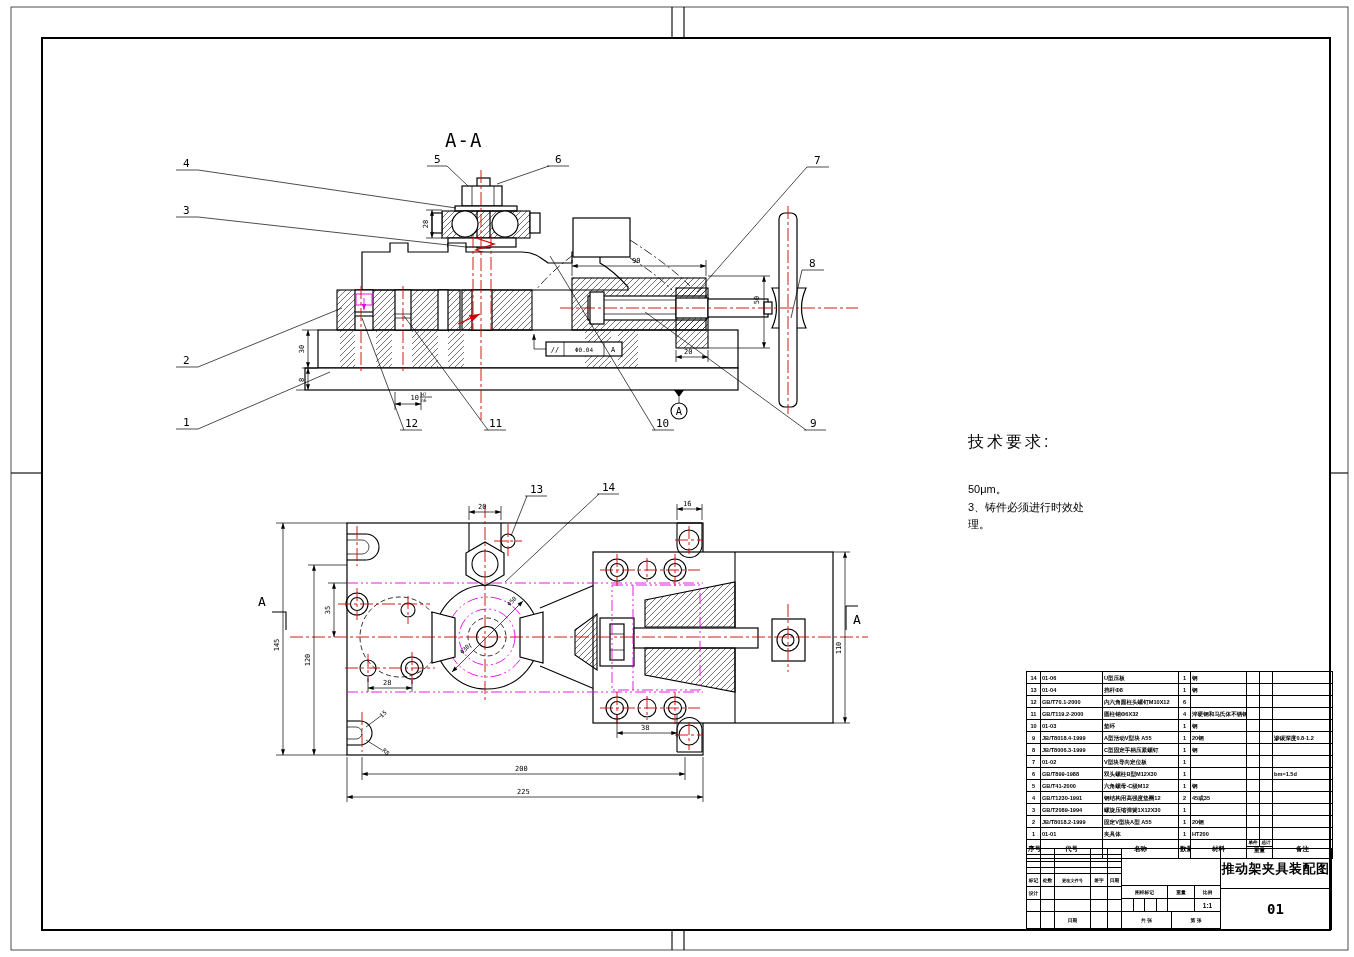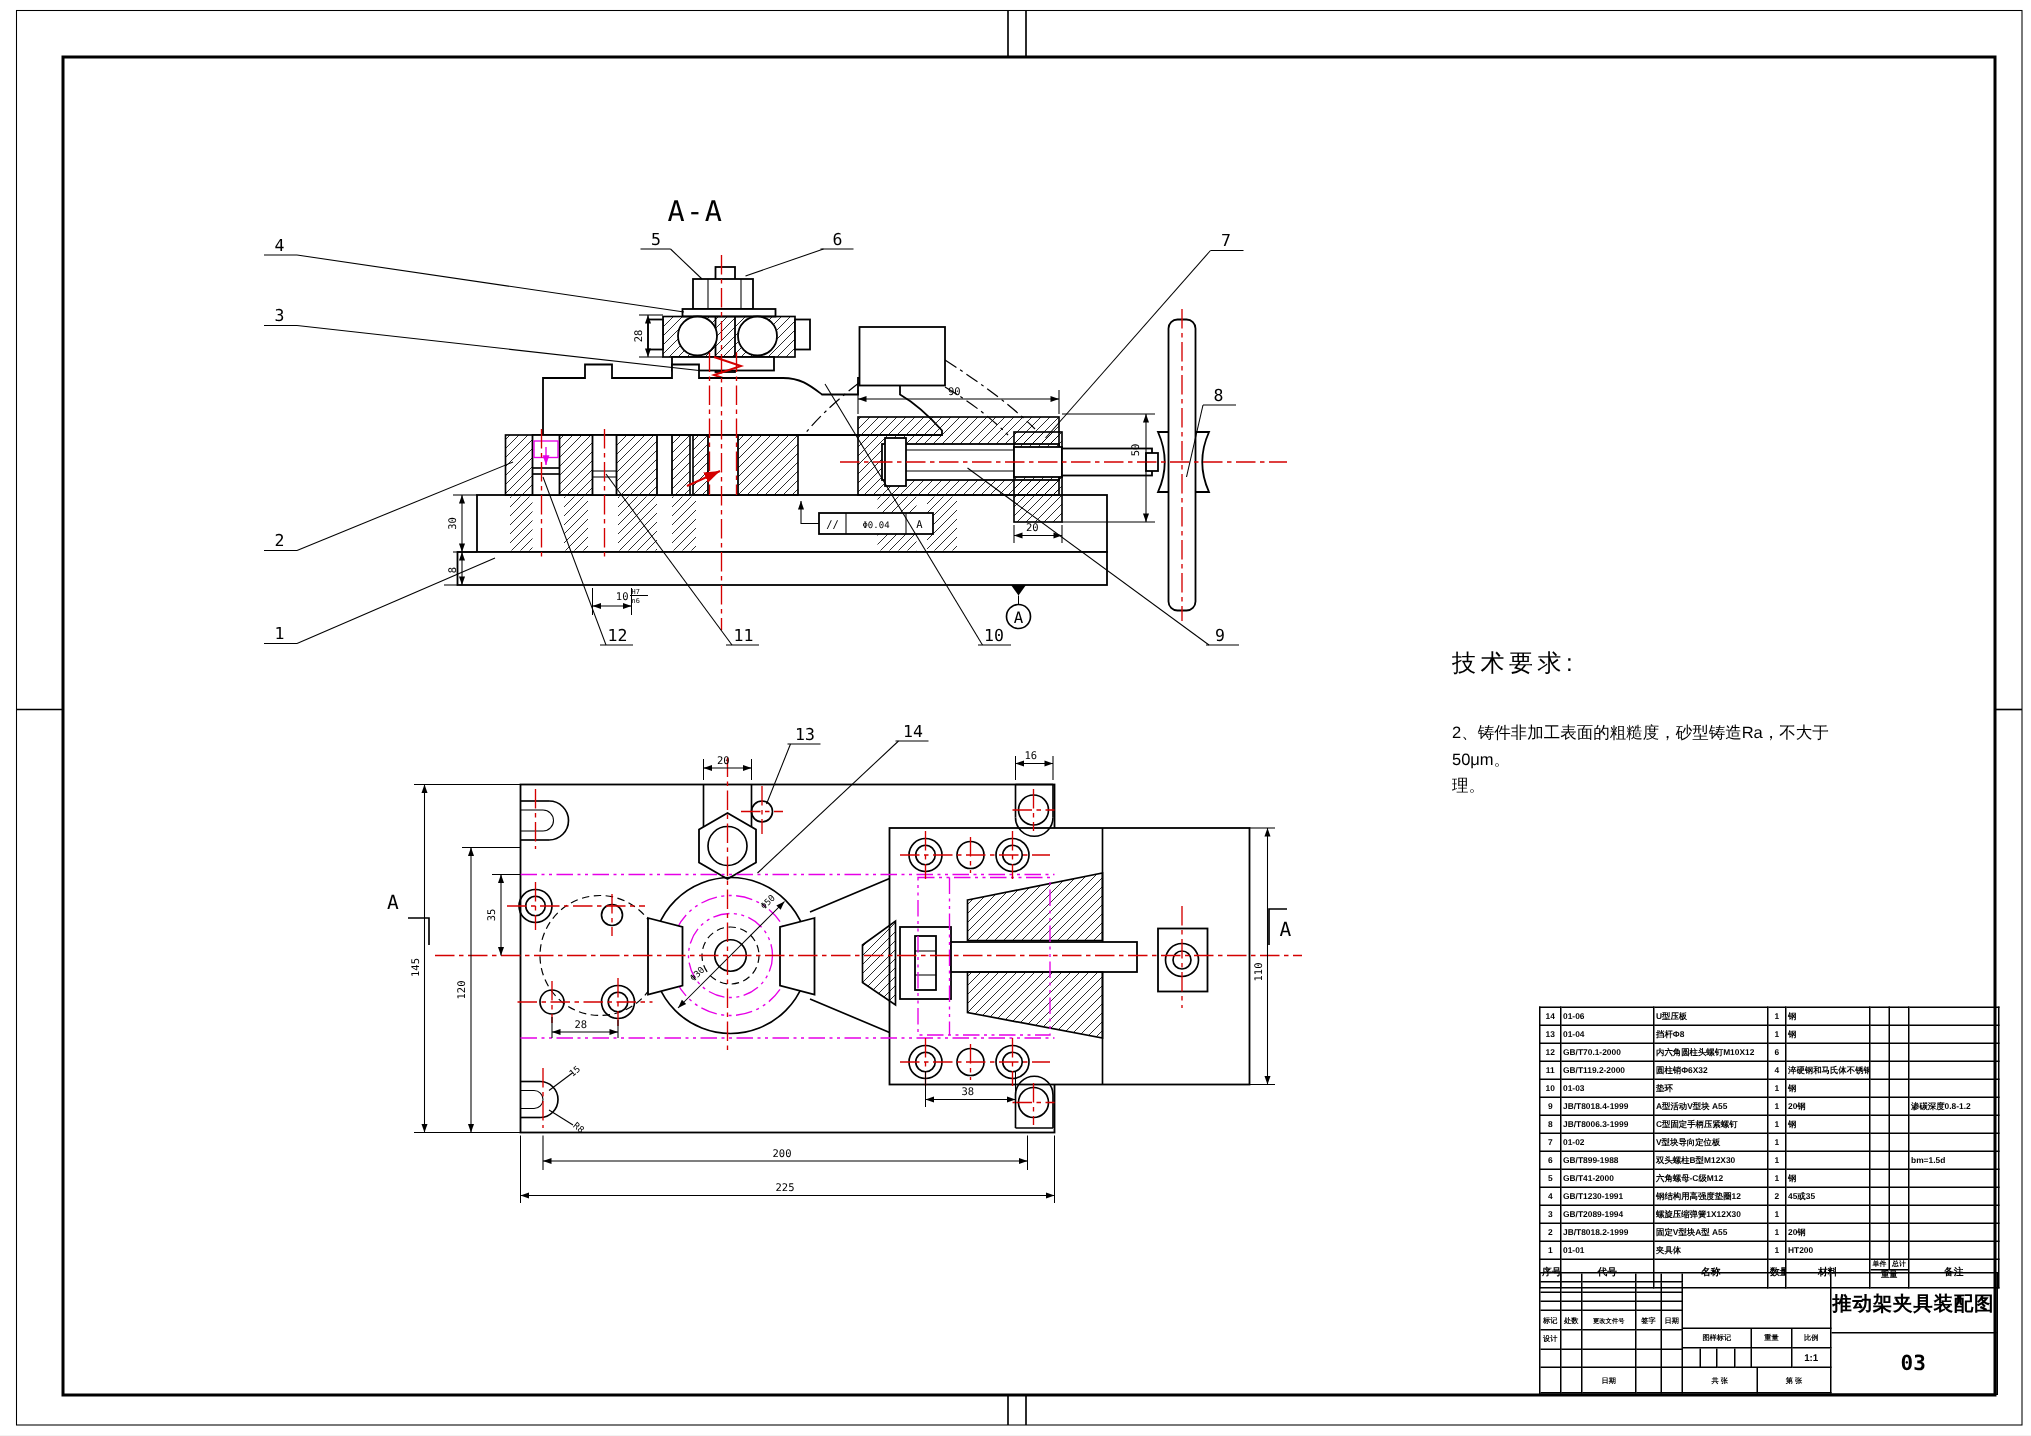--- a/index.html
+++ b/index.html
@@ -431,22 +431,22 @@
     <line x1="527" y1="496" x2="511" y2="536" class="thin"></line>
     <line x1="597" y1="494" x2="619" y2="494" class="thin"></line>
     <line x1="599" y1="494" x2="505" y2="582" class="thin"></line>
     <text class="t11" x="530" y="493">13</text>
     <text class="t11" x="602" y="491">14</text>
   </g>
 </svg>
 
 <div class="techreq">
   <div class="tr-title">技术要求:</div>
-  <div class="tr-line">2、铸件非加工表面的粗糙度，砂型铸造Ra，不大于</div>
   <div class="tr-line">50μm。</div>
+  <div class="tr-line">3、铸件必须进行时效处</div>
   <div class="tr-line">理。</div>
 </div>
 
 <table class="plist">
   <colgroup>
     <col style="width:14px">
         <col style="width:62px">
         <col style="width:76px">
         <col style="width:12px">
     <col style="width:56px">
@@ -710,17 +710,17 @@
       <div class="cell" style="flex:1;font-size:6.5px">1:1</div>
     </div>
     <div class="cellrow" style="height:17px">
       <div class="cell" style="width:50px">共  张</div>
       <div class="cell" style="flex:1">第  张</div>
     </div>
   </div>
 
   <div class="tb-col" style="width:110px">
     <div class="cell tb-title" style="width:110px;height:40px">推动架夹具装配图</div>
-    <div class="cell tb-num" style="width:110px;flex:1;border-bottom:none">03</div>
+    <div class="cell tb-num" style="width:110px;flex:1;border-bottom:none">01</div>
   </div>
 </div>
 
 </div>
 
 </body></html>

